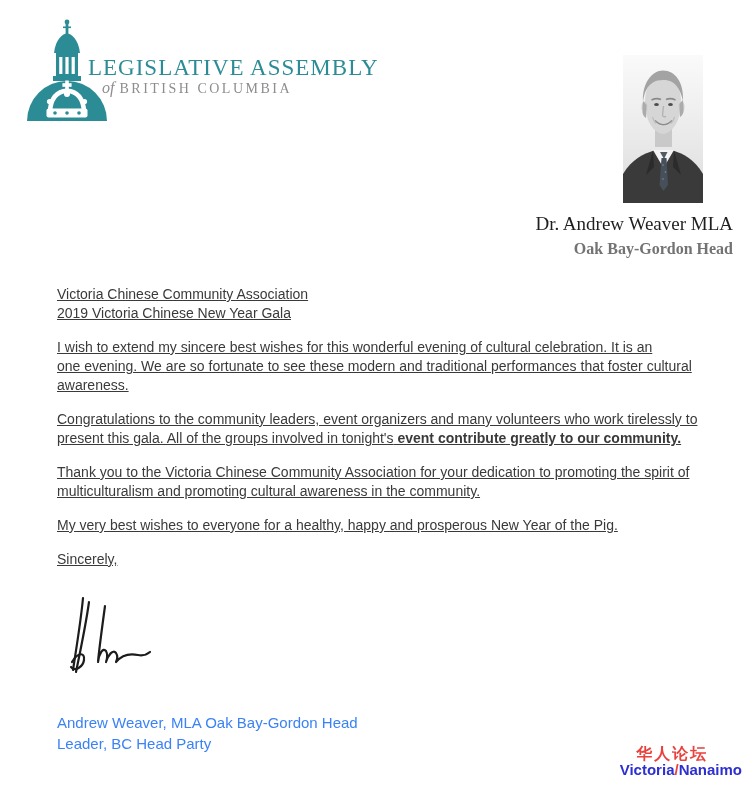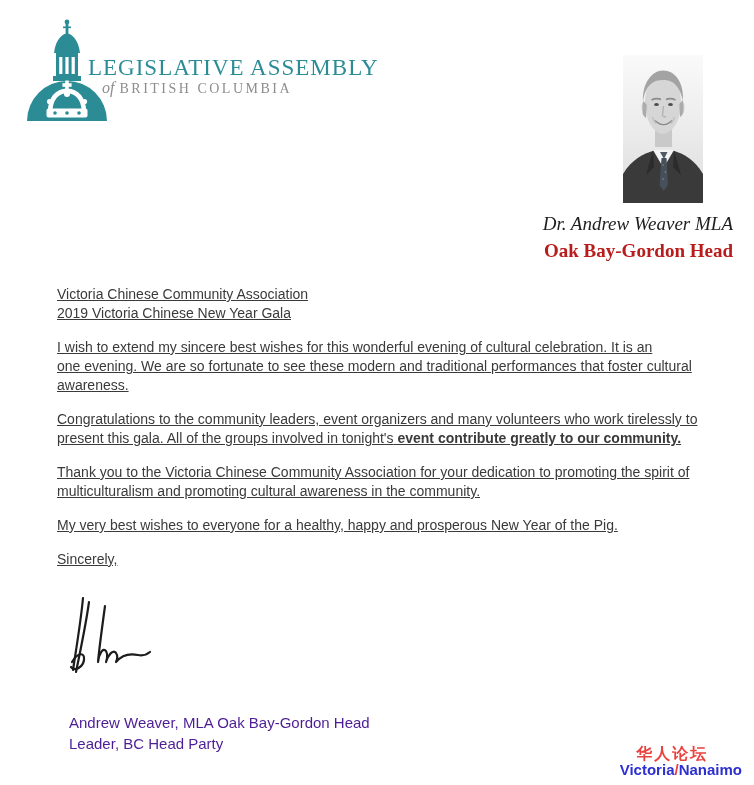--- a/index.html
+++ b/index.html
@@ -11,37 +11,37 @@
   #wordmark{position:absolute;left:88px;top:55px;
             font-family:"Liberation Serif",serif;font-size:23px;letter-spacing:1px;
             color:#2b8c96;white-space:nowrap;}
   #wordmark-sub{position:absolute;left:102px;top:79px;font-family:"Liberation Serif",serif;
             color:#8d8d8f;font-size:14px;letter-spacing:2.5px;white-space:nowrap;}
   #wordmark-sub .of{font-style:italic;font-size:16px;letter-spacing:0;margin-right:5px;}
 
   
   #portrait{position:absolute;left:623px;top:55px;width:80px;height:148px;}
   #signee-name{position:absolute;top:213px;right:21px;font-family:"Liberation Serif",serif;
-            font-size:19px;color:#1f1f1f;white-space:nowrap;font-style:italic;}
+            font-size:19px;color:#1f1f1f;white-space:nowrap;}
   #signee-riding{position:absolute;top:240px;right:21px;font-family:"Liberation Serif",serif;
-            font-size:19px;font-weight:bold;color:#b91c1c;white-space:nowrap;}
+            font-size:16px;font-weight:bold;color:#737373;white-space:nowrap;}
 
   
   #letter-body{position:absolute;left:57px;top:285px;width:680px;color:#3a3a3a;
             font-size:14px;line-height:19px;}
   #letter-body .para{margin:0 0 15px 0;text-decoration:underline;}
   #letter-body .line{white-space:nowrap;}
   .bold-phrase{font-weight:bold;}
 
   
   #signature{position:absolute;left:58px;top:592px;}
 
   
   #closing{position:absolute;left:57px;top:712px;font-size:15px;line-height:21px;
-            color:#4c1d95;margin-left:12px;}
+            color:#3b82f6;}
   #closing .line{white-space:nowrap;}
 
   
   #watermark{position:absolute;right:12px;top:746px;text-align:center;font-weight:bold;
             line-height:16px;white-space:nowrap;}
   #watermark-cn{font-size:16px;letter-spacing:2px;color:#e8423e;padding-right:17px;}
   #watermark-site{font-size:15px;color:#2d2fd0;}
   #watermark-site .slash{color:#e8423e;}
 </style>
 </head>

